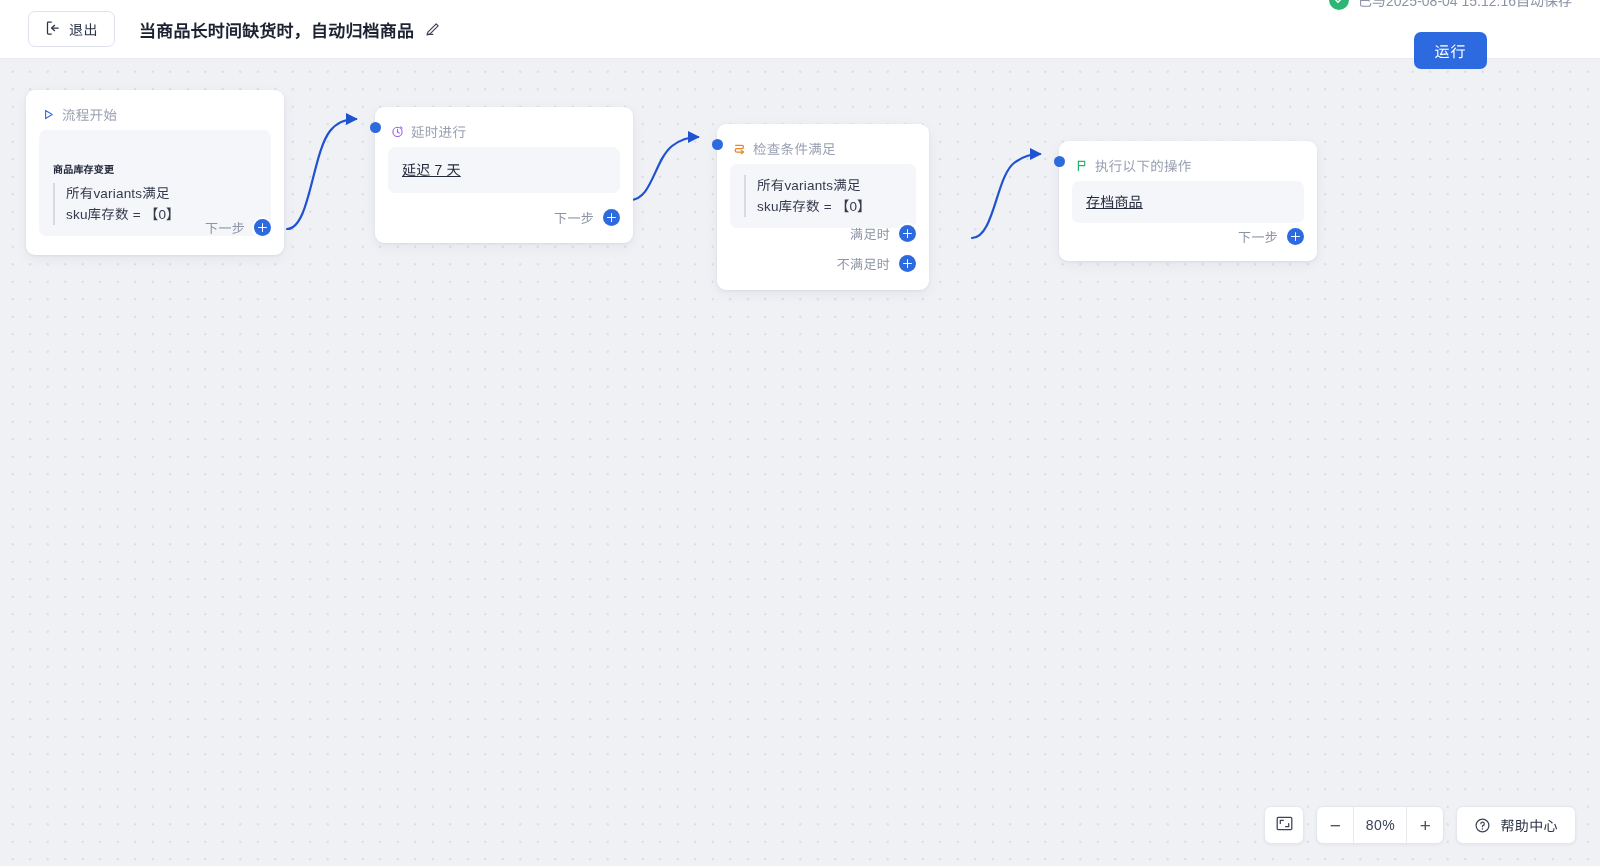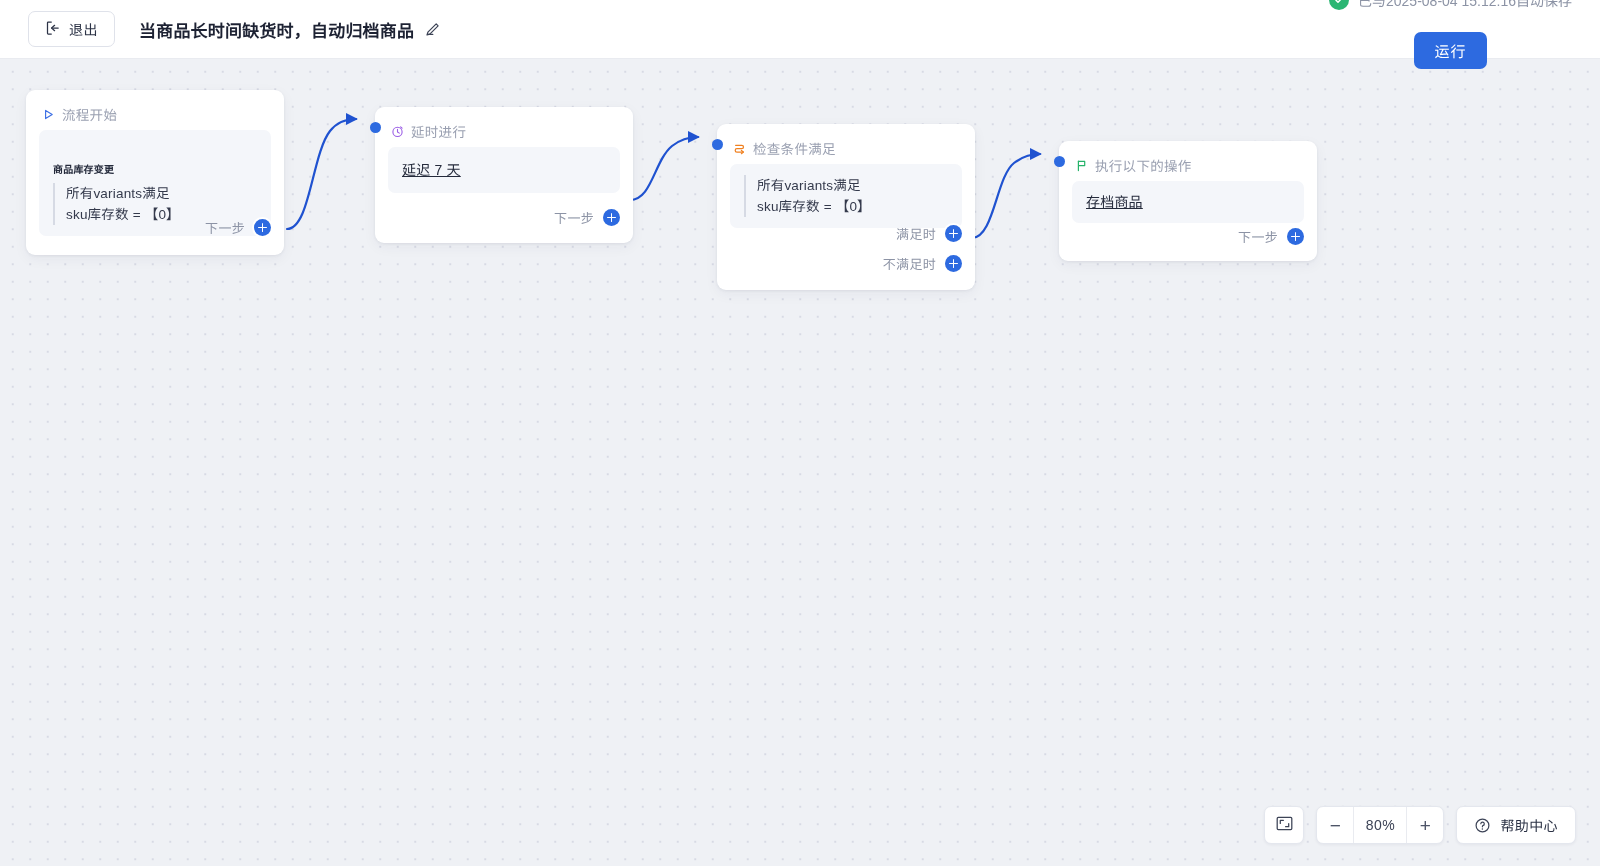--- a/index.html
+++ b/index.html
@@ -369,21 +369,21 @@
       <div class="panel" style="padding:13px 14px;">
         <div class="panel-plain">延迟 7 天</div>
       </div>
     </div>
     <div class="port-row" style="position:absolute; right:0; bottom:11px;">
       <span class="port-label">下一步</span>
       <span class="plus-btn"></span>
     </div>
   </div>
 
-  <div class="node" style="left:717px; top:65px; width:258px; height:166px;">
+  <div class="node" style="left:717px; top:65px; width:212px; height:166px;">
     <span class="in-dot" style="top:15px;"></span>
     <div class="node-head">
       <span class="n-icon">
         <svg width="13" height="13" viewBox="0 0 13 13" fill="none">
           <path d="M2.6 3.3h6.2a1.7 1.7 0 0 1 0 3.4H3.9a1.7 1.7 0 0 0 0 3.4h6.3" stroke="#f08020" stroke-width="1.25" stroke-linecap="round" stroke-linejoin="round"></path>
           <path d="M8.4 8.5 10.4 10.1 8.4 11.7" stroke="#f08020" stroke-width="1.25" stroke-linecap="round" stroke-linejoin="round"></path>
         </svg>
       </span>
       <span class="n-title">检查条件满足</span>
     </div>

